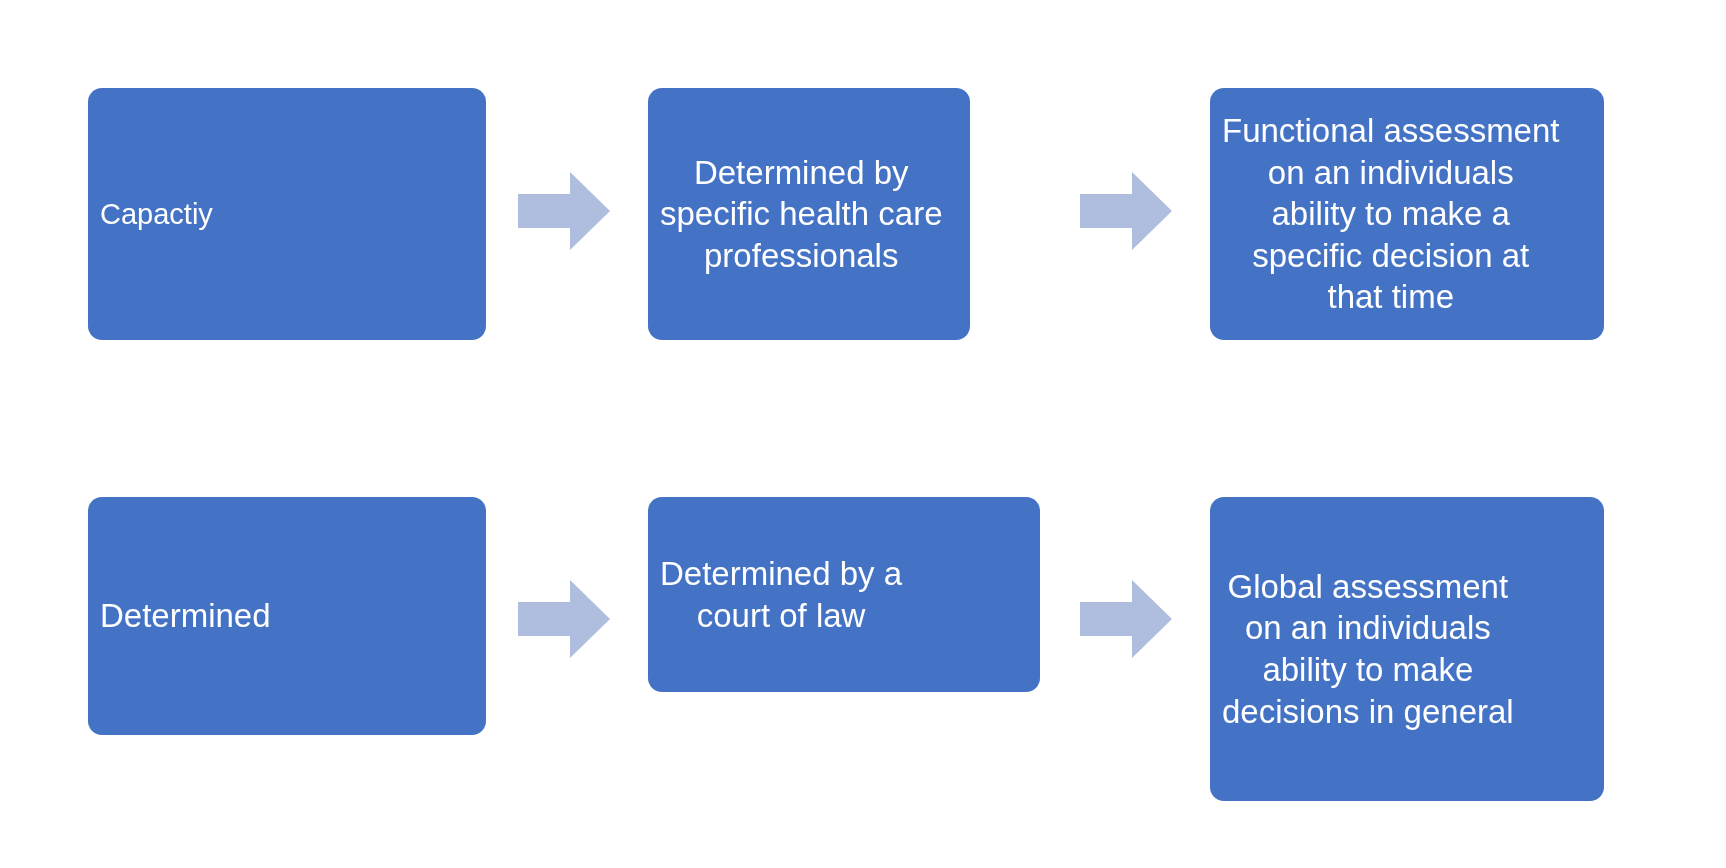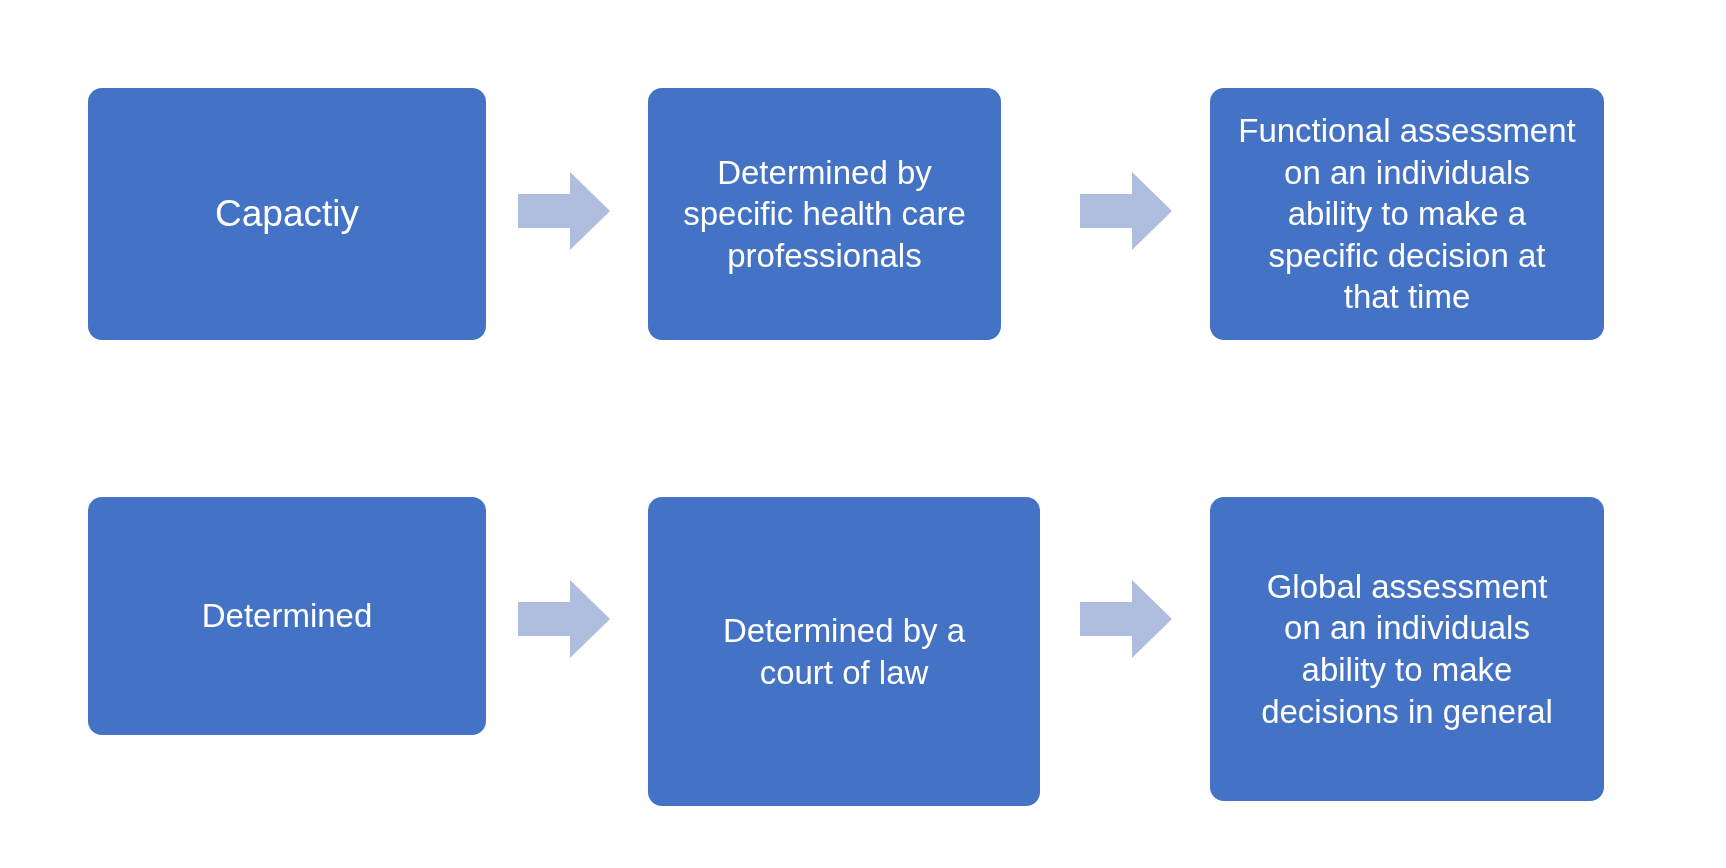--- a/index.html
+++ b/index.html
@@ -19,40 +19,39 @@
     height: 868px;
     background: #ffffff;
   }
 
   .node {
     background: #4472C4;
     border-radius: 14px;
     color: #ffffff;
     display: flex;
     align-items: center;
-    justify-content: center;
     text-align: center;
     box-sizing: border-box;
     padding: 6px 12px;
     line-height: 1.26;
     font-weight: 400;
   }
   .node-text {
     display: block;
     white-space: pre-line;
   }
 
   
-  .n1 { position: absolute; left: 88px;   top: 88px;  width: 398px; height: 252px; font-size: 37px; }
-  .n2 { position: absolute; left: 648px;  top: 88px;  width: 353px; height: 252px; font-size: 33px; }
+  .n1 { position: absolute; left: 88px;   top: 88px;  width: 398px; height: 252px; font-size: 29px; }
+  .n2 { position: absolute; left: 648px;  top: 88px;  width: 322px; height: 252px; font-size: 33px; }
   .n3 { position: absolute; left: 1210px; top: 88px;  width: 394px; height: 252px; font-size: 33px; }
 
   
   .n4 { position: absolute; left: 88px;   top: 497px; width: 398px; height: 238px; font-size: 33px; }
-  .n5 { position: absolute; left: 648px;  top: 497px; width: 392px; height: 309px; font-size: 33px; }
+  .n5 { position: absolute; left: 648px;  top: 497px; width: 392px; height: 195px; font-size: 33px; }
   .n6 { position: absolute; left: 1210px; top: 497px; width: 394px; height: 304px; font-size: 33px; }
 
   
   .arrow {
     position: absolute;
     width: 92px;
     height: 78px;
   }
   .a1 { left: 518px;  top: 172px; }
   .a2 { left: 1080px; top: 172px; }

